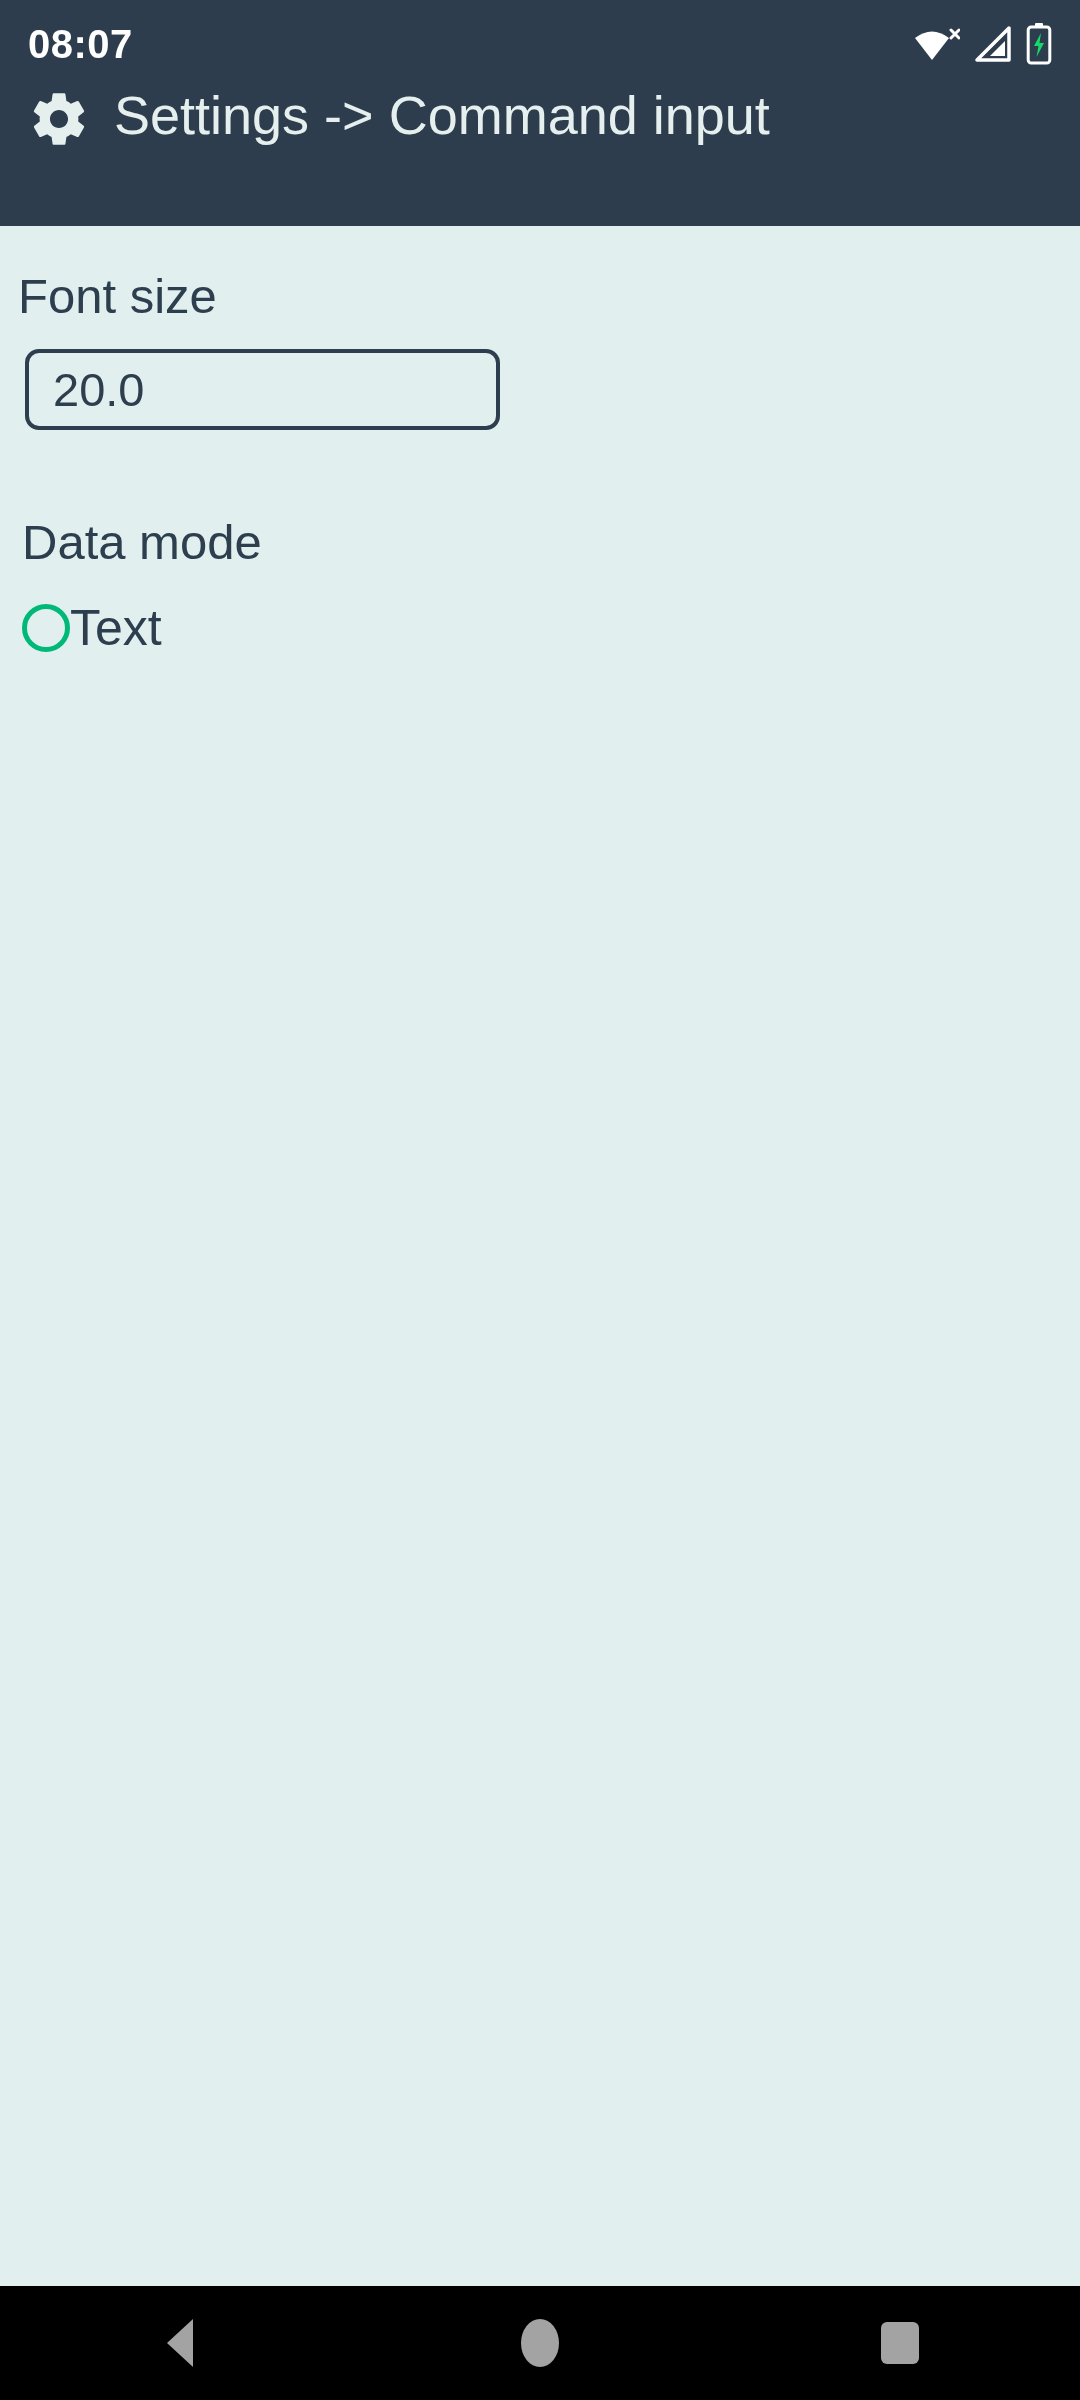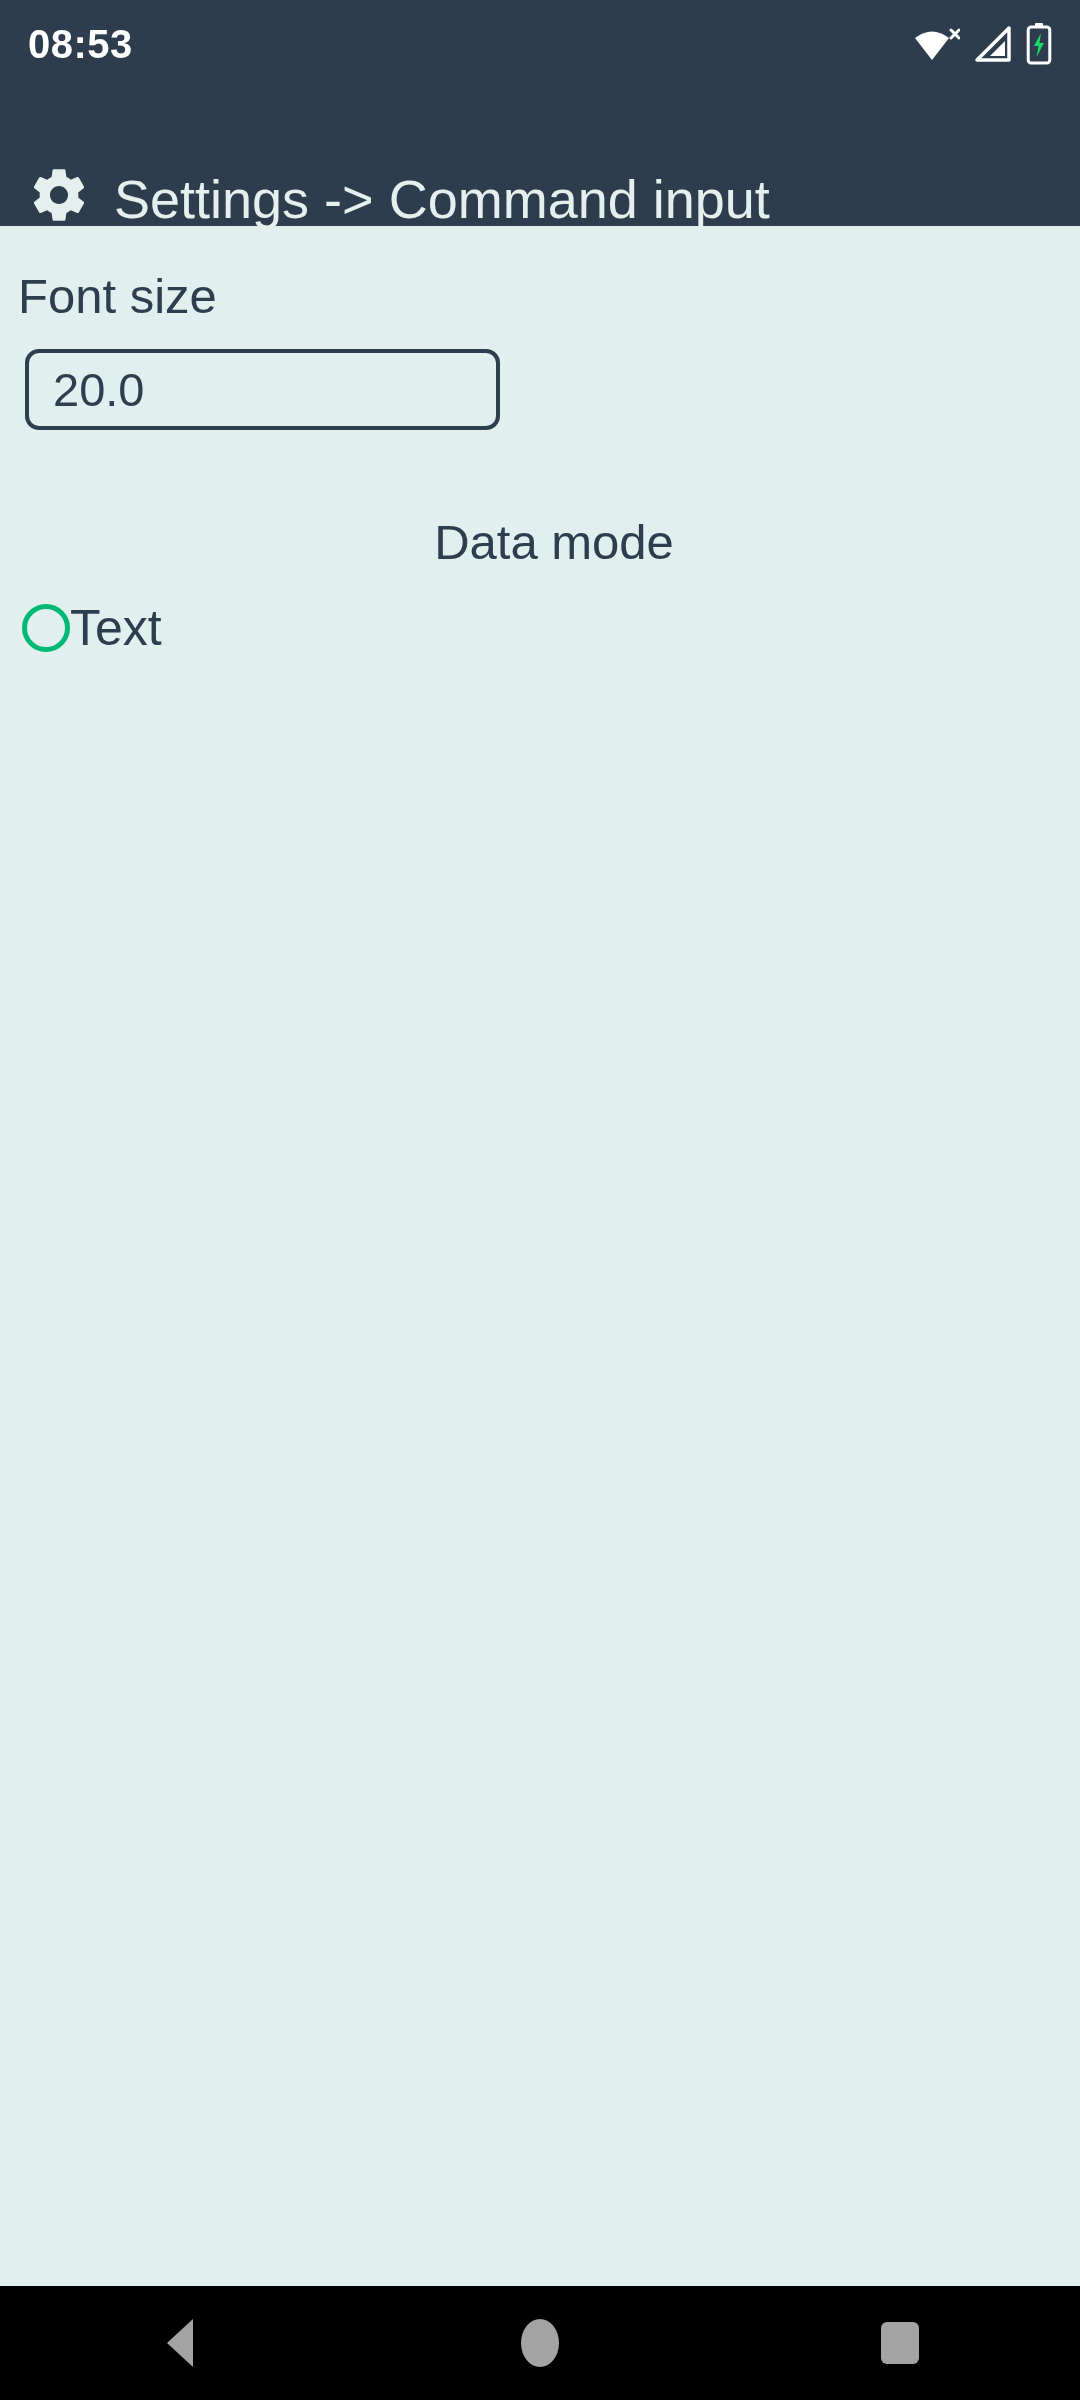--- a/index.html
+++ b/index.html
@@ -45,21 +45,21 @@
   .status-icons svg { display: block; }
 
   
   .app-bar {
     position: absolute;
     left: 0; top: 88px;
     width: 1080px;
     height: 138px;
     background: #2E3D4D;
     display: flex;
-    align-items: flex-end;
+    align-items: flex-start;
     padding-left: 28px;
     box-sizing: border-box;
   }
   .app-bar-icon {
     width: 62px;
     height: 62px;
     flex: 0 0 auto;
     margin-right: 24px;
     display: block;
   }
@@ -100,23 +100,22 @@
     font-size: 47px;
     line-height: 1;
     padding: 0 24px;
     outline: none;
     display: block;
   }
   .section-heading {
     color: #2D3E4E;
     font-size: 49px;
     line-height: 1;
-    padding-left: 28px;
+    padding-left: 22px;
     margin: 88px 0 0 0;
-    text-align: center;
   }
 
   
   .radio-group { margin-top: 22px; }
   .radio-row {
     display: flex;
     align-items: center;
     height: 78px;
     padding-left: 22px;
     cursor: pointer;
@@ -181,21 +180,21 @@
     border-radius: 6px;
     background: #A3A3A3;
   }
 </style>
 </head>
 <body>
 
 <div class="screen">
 
   <div class="status-bar">
-    <div class="status-time">08:53</div>
+    <div class="status-time">08:07</div>
     <div class="status-icons">
 
       <span>
         <svg width="46" height="40" viewBox="0 0 46 40">
           <path d="M18 36 L1 14 Q18 1 35 14 Z" fill="#FFFFFF"></path>
           <path d="M37 6 L45 14 M45 6 L37 14" stroke="#FFFFFF" stroke-width="3" stroke-linecap="round" fill="none"></path>
         </svg>
       </span>
 
       <span>

